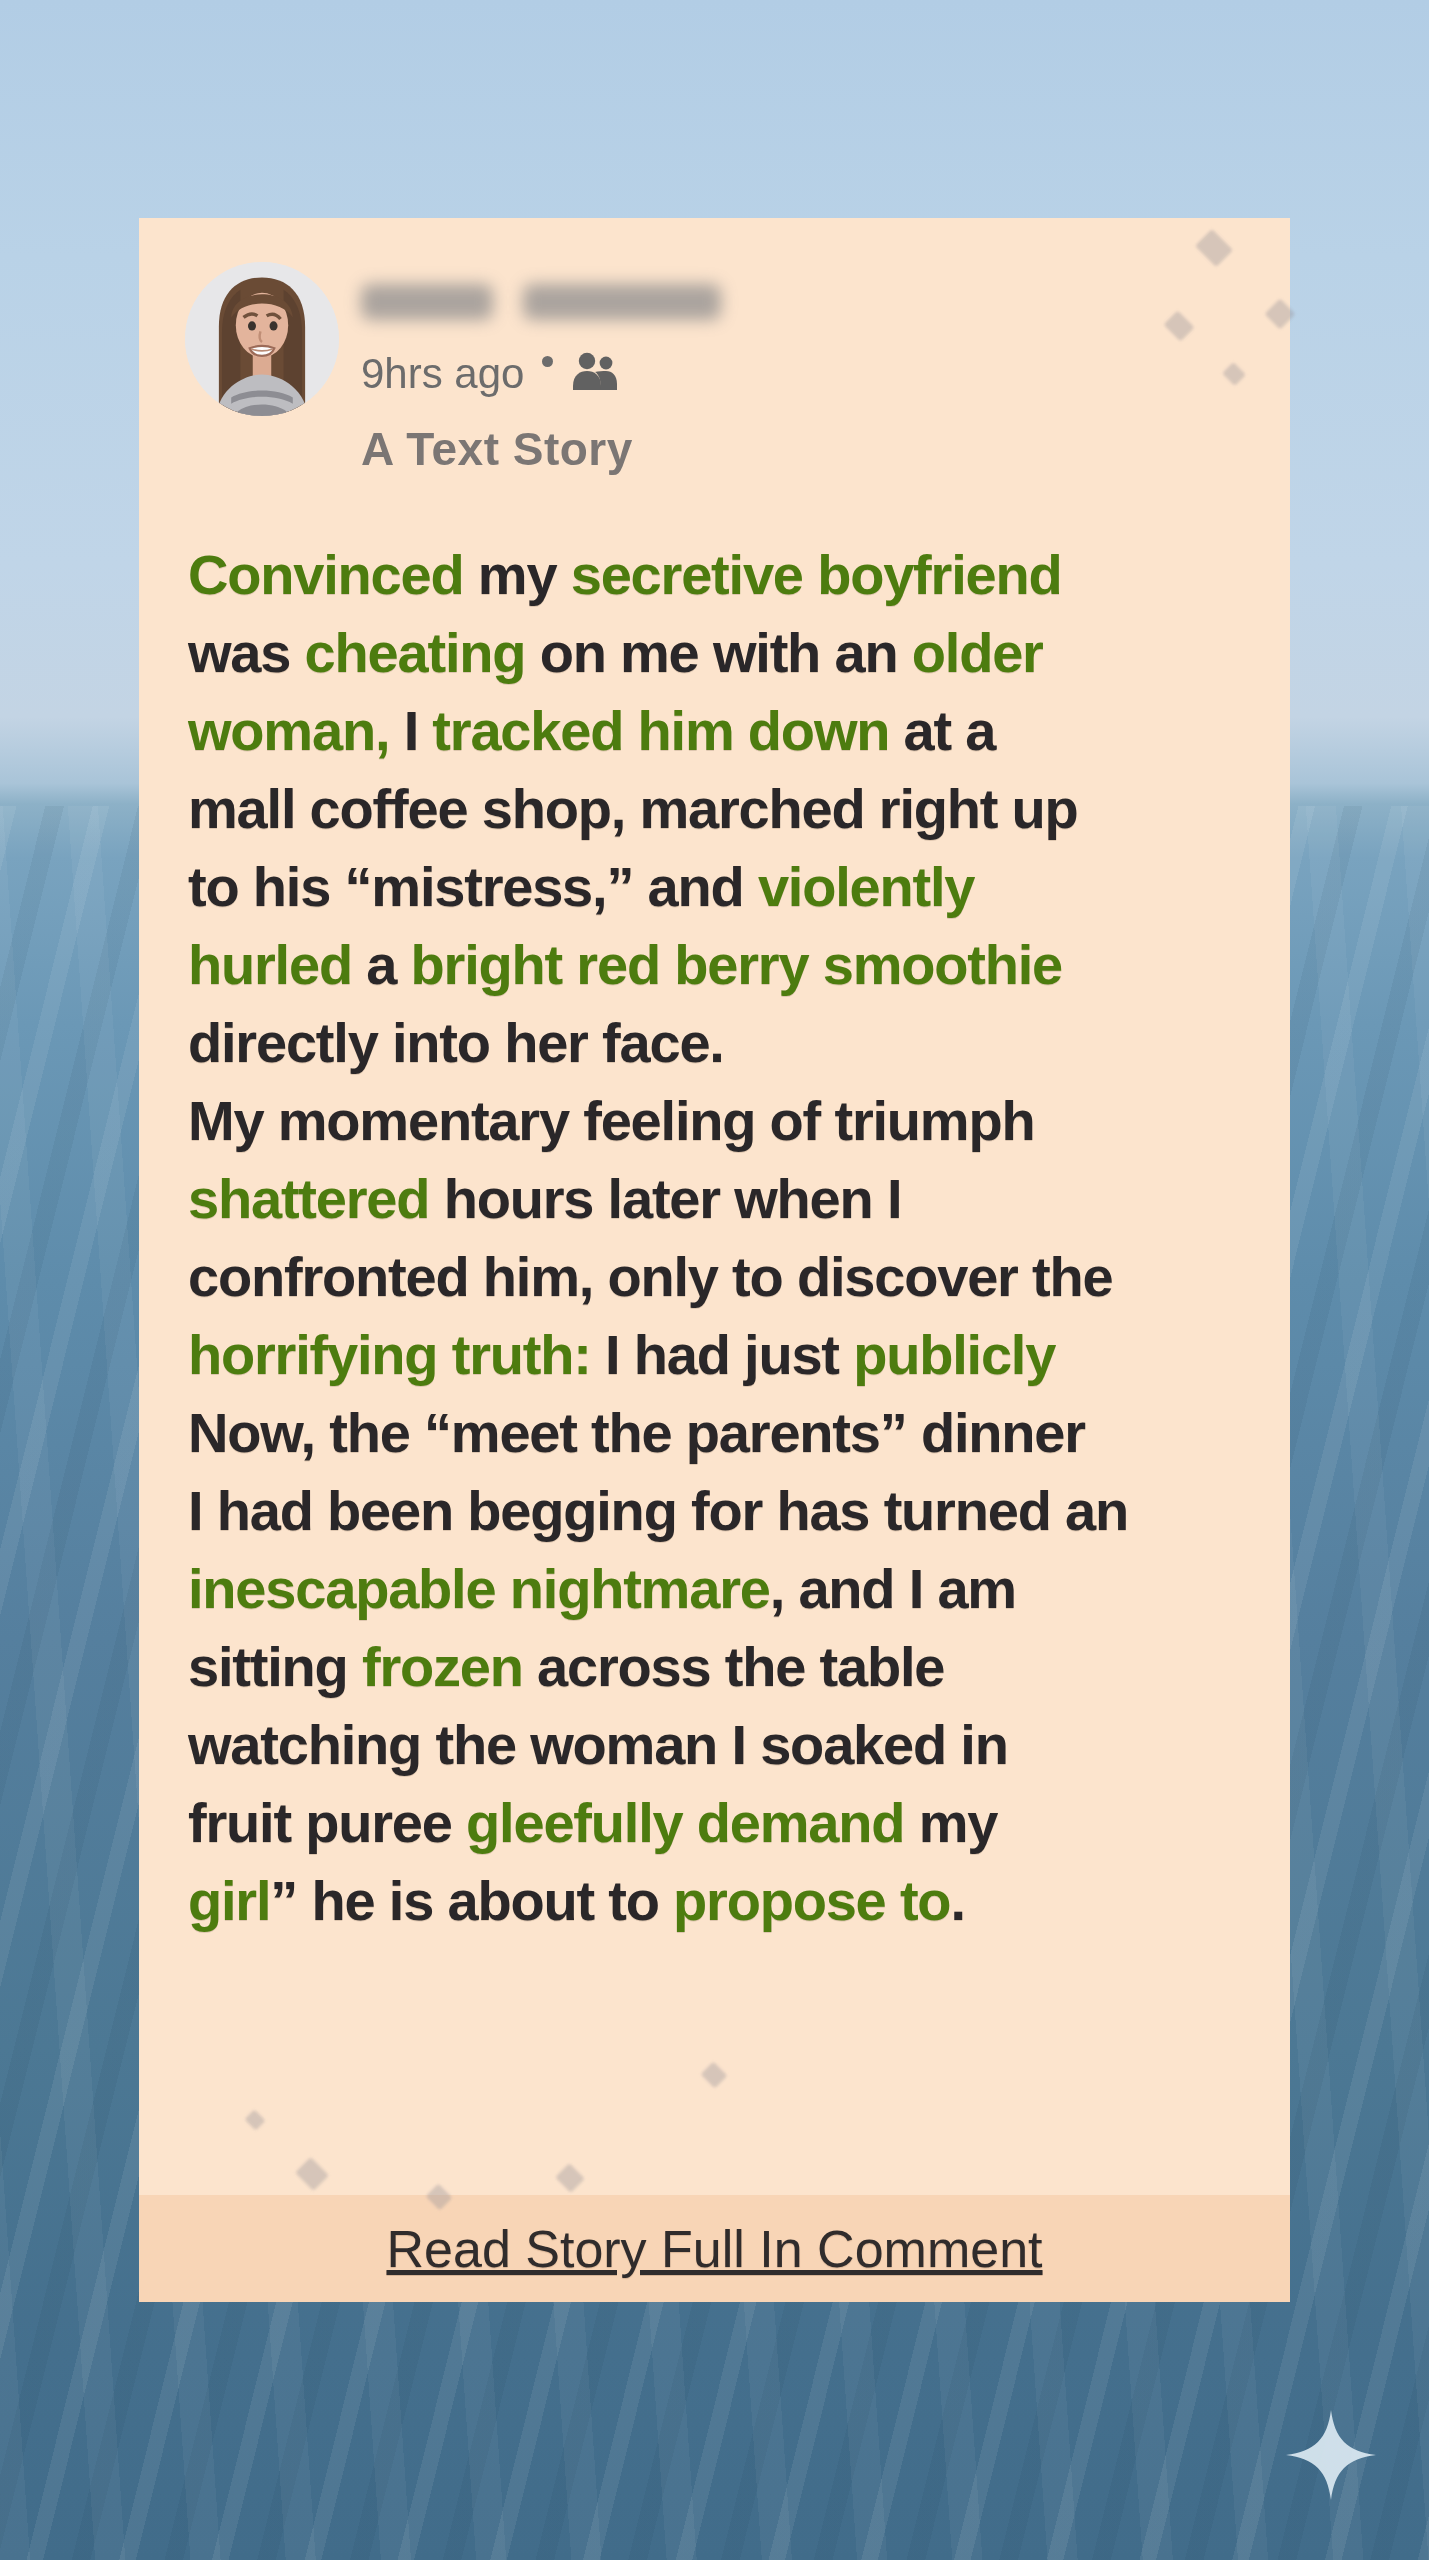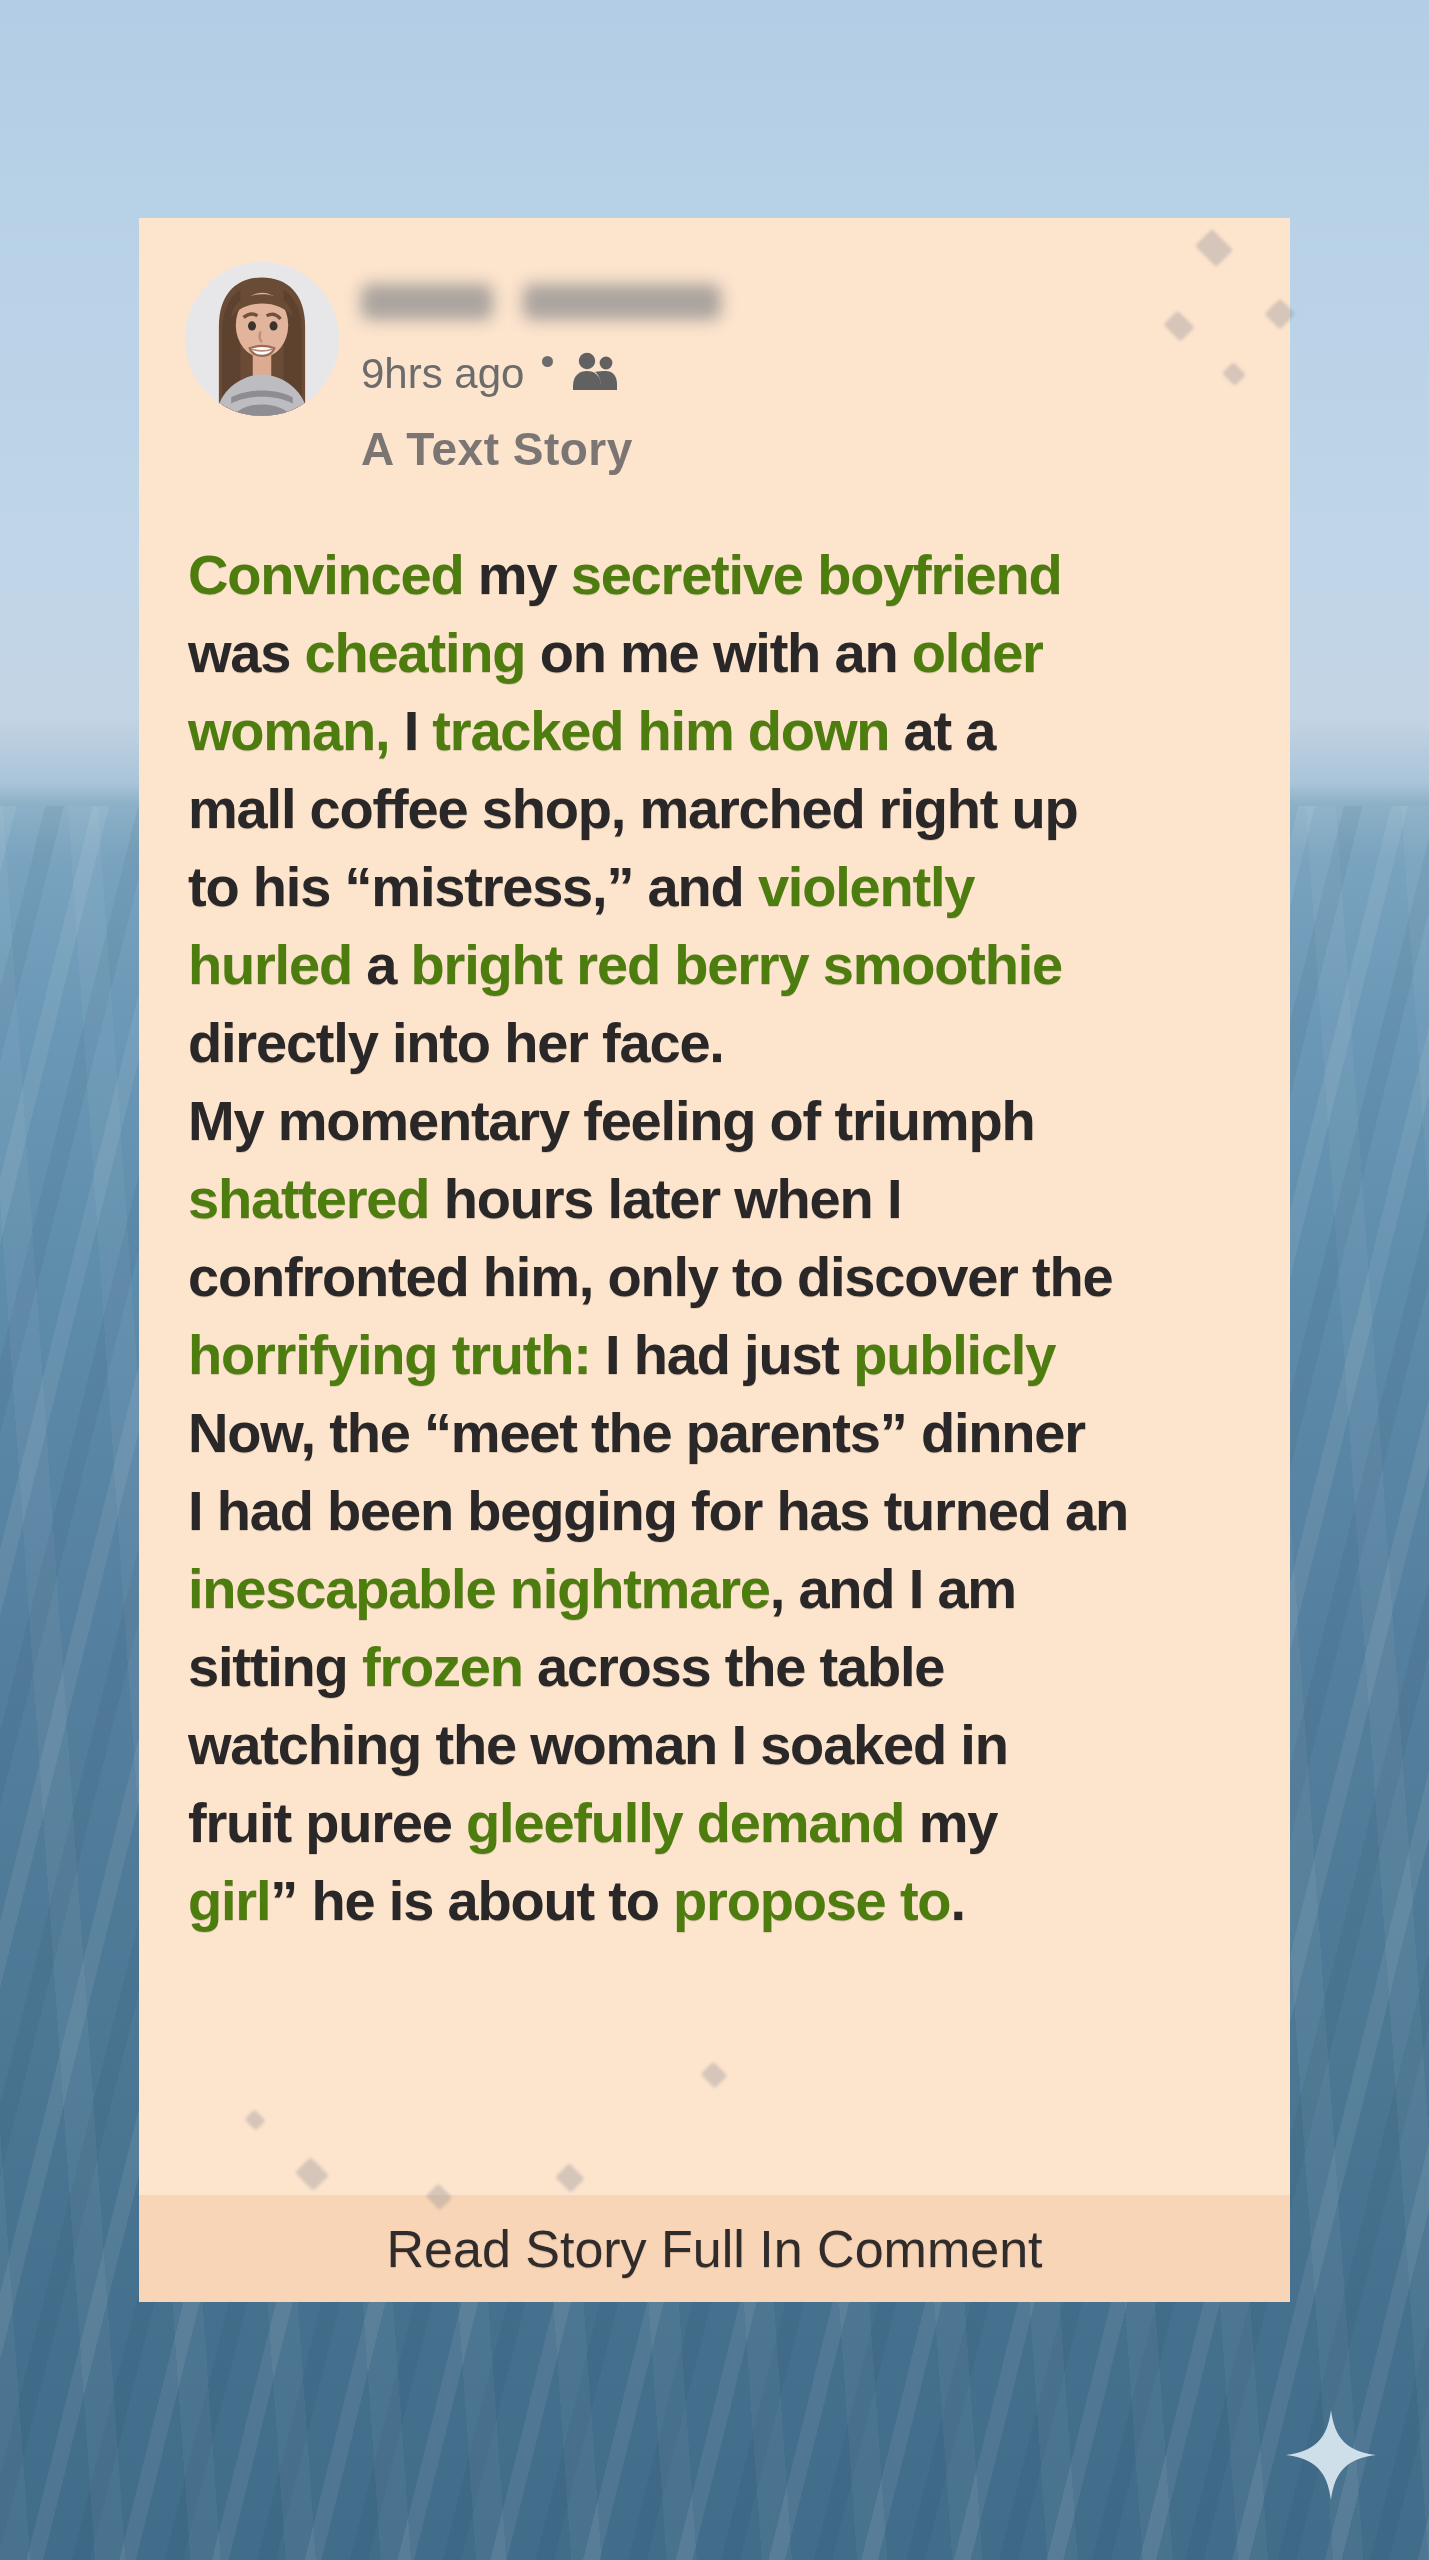--- a/index.html
+++ b/index.html
@@ -64,20 +64,21 @@
   }
   .story-line .hl{color:#4d7c0f;}
   
   .footer-bar{
     position:absolute;left:0;right:0;top:1977px;height:107px;
     background:#f8d5b6;display:flex;align-items:center;justify-content:center;
   }
   .footer-text{
     color:#302c2c;font-size:52px;font-weight:400;letter-spacing:0px;
     text-shadow:0 1px 1px rgba(120,80,50,0.25);
+    text-decoration:underline;
   }
   
   .speck{
     position:absolute;background:rgba(152,148,152,0.38);
     filter:blur(1.5px);transform:rotate(45deg);border-radius:3px;
   }
   .sparkle{
     position:absolute;left:1286px;top:2410px;width:90px;height:90px;
     filter:blur(0.6px);opacity:.92;
   }

